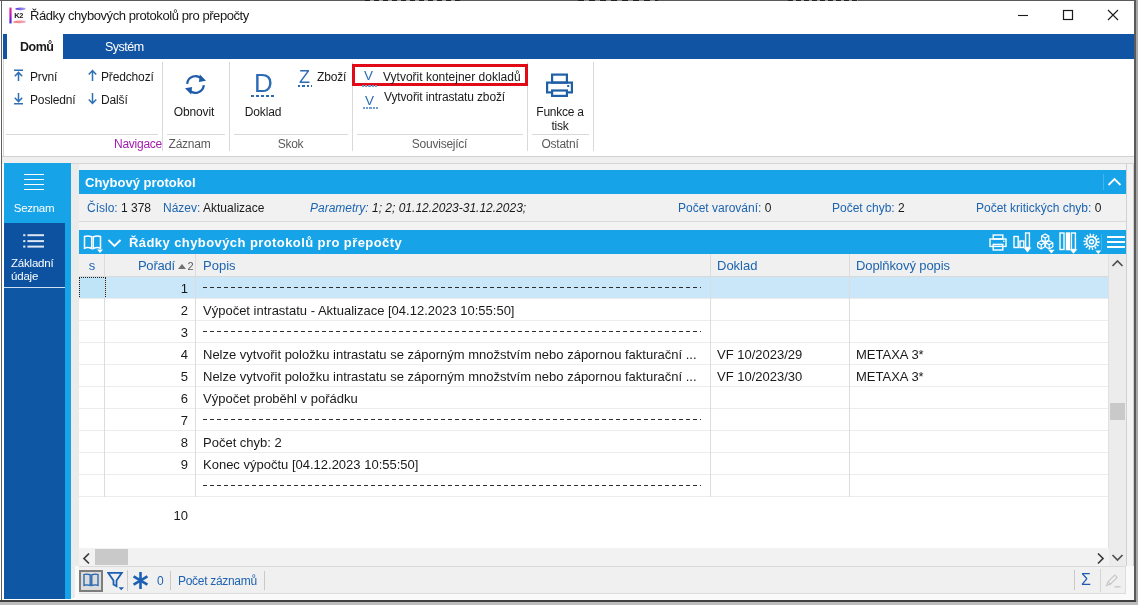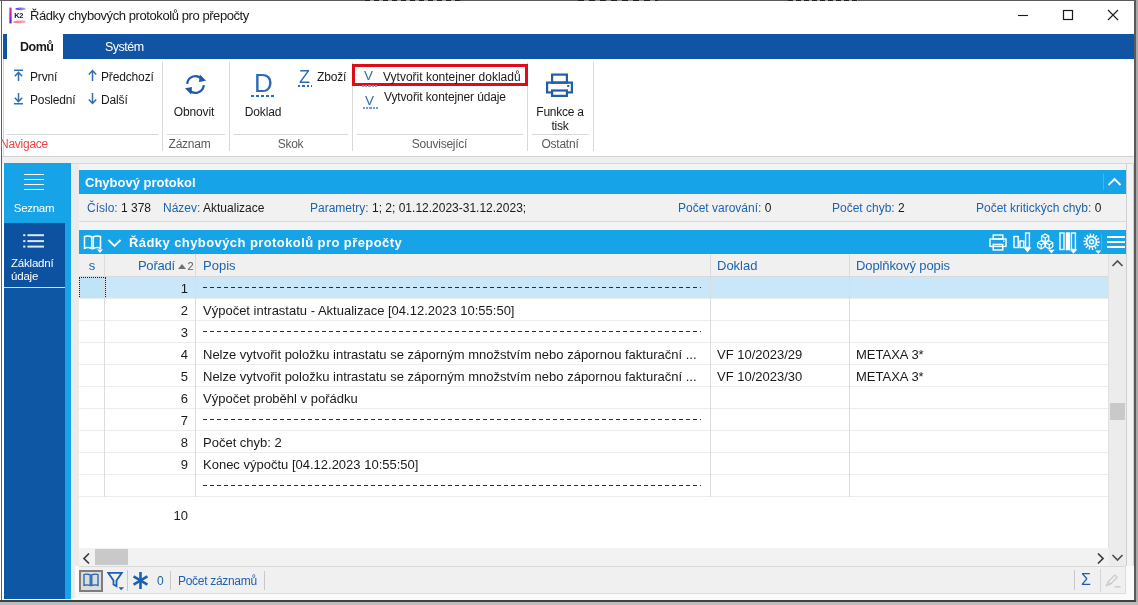--- a/index.html
+++ b/index.html
@@ -79,21 +79,21 @@
 <div class="vsep" style="left:352px;top:62px;height:89px;"></div>
 <div class="vsep" style="left:527px;top:62px;height:89px;"></div>
 <div class="vsep" style="left:593px;top:62px;height:89px;"></div>
 
 <div class="hsep" style="left:6px;top:134px;width:152px;"></div>
 <div class="hsep" style="left:167px;top:134px;width:58px;"></div>
 <div class="hsep" style="left:234px;top:134px;width:114px;"></div>
 <div class="hsep" style="left:357px;top:134px;width:166px;"></div>
 <div class="hsep" style="left:532px;top:134px;width:57px;"></div>
 
-<div class="txt" style="left:0;top:137px;width:162px;text-align:left;font-size:12px;letter-spacing:-0.25px;color:#ef4444;">Navigace</div>
+<div class="txt" style="left:0;top:137px;width:162px;text-align:right;font-size:12px;letter-spacing:-0.25px;color:#a21caf;">Navigace</div>
 <div class="txt" style="left:162px;top:137px;width:55px;text-align:center;font-size:12px;letter-spacing:-0.25px;color:#5a5a5a;">Záznam</div>
 <div class="txt" style="left:229px;top:137px;width:123px;text-align:center;font-size:12px;letter-spacing:-0.25px;color:#5a5a5a;">Skok</div>
 <div class="txt" style="left:352px;top:137px;width:175px;text-align:center;font-size:12px;letter-spacing:-0.25px;color:#5a5a5a;">Související</div>
 <div class="txt" style="left:527px;top:137px;width:66px;text-align:center;font-size:12px;letter-spacing:-0.25px;color:#5a5a5a;">Ostatní</div>
 
 <svg class="abs" style="left:12px;top:69px;" width="13" height="13" viewBox="0 0 13 13">
     <path d="M2 1.2 L11 1.2 M6.5 12 L6.5 3.6 M2.8 7.2 L6.5 3.4 L10.2 7.2" fill="none" stroke="#2e6fb5" stroke-width="1.5"></path>
   </svg>
 <div class="txt" style="left:30px;top:70px;font-size:12px;letter-spacing:-0.15px;">První</div>
 <svg class="abs" style="left:86px;top:69px;" width="13" height="13" viewBox="0 0 13 13">
@@ -125,21 +125,21 @@
 <div class="txt" style="left:299px;top:67px;font-size:18px;color:#2d6cb5;">Z</div>
 <div class="abs" style="left:298px;top:85px;width:14px;height:2px;background:repeating-linear-gradient(90deg,#2d6cb5 0 2.5px,transparent 2.5px 4.5px);"></div>
 <div class="txt" style="left:317px;top:70px;font-size:12px;letter-spacing:-0.15px;">Zboží</div>
 
 <div class="abs" style="left:352px;top:64px;width:170px;height:16px;border:3.5px solid #e00b16;"></div>
 <div class="txt" style="left:364px;top:68px;font-size:13.5px;color:#2d6cb5;">V</div>
 <div class="abs" style="left:362px;top:84.5px;width:15px;height:2px;background:repeating-linear-gradient(90deg,#6f9fd0 0 2.2px,transparent 2.2px 3.2px);"></div>
 <div class="txt" style="left:383px;top:70px;font-size:12px;">Vytvořit kontejner dokladů</div>
 <div class="txt" style="left:365px;top:92.5px;font-size:13.5px;color:#2d6cb5;">V</div>
 <div class="abs" style="left:363px;top:107px;width:15px;height:2px;background:repeating-linear-gradient(90deg,#6f9fd0 0 2.2px,transparent 2.2px 3.2px);"></div>
-<div class="txt" style="left:384px;top:90px;font-size:12px;letter-spacing:-0.13px;">Vytvořit kontejner údaje</div>
+<div class="txt" style="left:384px;top:90px;font-size:12px;letter-spacing:-0.13px;">Vytvořit intrastatu zboží</div>
 
 <svg class="abs" style="left:545px;top:71.5px;" width="29" height="26" viewBox="0 0 29 26">
   <rect x="7.1" y="2.6" width="14.8" height="8" fill="none" stroke="#1f5fa6" stroke-width="2.2"></rect>
   <rect x="2.1" y="10.6" width="24.8" height="9.8" fill="none" stroke="#1f5fa6" stroke-width="2.2"></rect>
   <rect x="7.1" y="18.5" width="14.8" height="5.4" fill="#fff" stroke="#1f5fa6" stroke-width="2.2"></rect>
   <rect x="22.2" y="13" width="2" height="2" fill="#1f5fa6"></rect>
 </svg>
 <div class="txt" style="left:527px;top:105px;width:66px;text-align:center;font-size:12px;letter-spacing:-0.25px;">Funkce a</div>
 <div class="txt" style="left:527px;top:119px;width:66px;text-align:center;font-size:12px;letter-spacing:-0.25px;">tisk</div>
 
@@ -168,21 +168,21 @@
 
 <div class="abs" style="left:79px;top:170px;width:1047px;height:24px;background:#17a3e8;"></div>
 <div class="txt" style="left:85px;top:175px;font-size:13px;font-weight:bold;color:#fff;">Chybový protokol</div>
 <div class="abs" style="left:1103px;top:174px;width:1px;height:16px;background:#45b4ec;"></div>
 <svg class="abs" style="left:1107px;top:177px;" width="15" height="10" viewBox="0 0 15 10">
     <path d="M1.5 8 L7.5 2 L13.5 8" fill="none" stroke="#fff" stroke-width="1.8"></path>
   </svg>
 <div class="abs" style="left:79px;top:194px;width:1047px;height:28px;background:#f1f1f1;border-bottom:1px solid #d9d9d9;box-sizing:border-box;"></div>
 <div class="txt bl" style="left:87px;top:201px;font-size:12px;">Číslo: <span style="color:#1a1a1a">1 378</span></div>
 <div class="txt bl" style="left:163px;top:201px;font-size:12px;">Název: <span style="color:#1a1a1a">Aktualizace</span></div>
-<div class="txt bl" style="left:310px;top:201px;font-size:12px;">Parametry: <span style="color:#1a1a1a">1; 2; 01.12.2023-31.12.2023;</span></div>
+<div class="txt bl" style="left:310px;top:201px;font-size:12px;font-style:italic;">Parametry: <span style="color:#1a1a1a">1; 2; 01.12.2023-31.12.2023;</span></div>
 <div class="txt bl" style="left:678px;top:201px;font-size:12px;">Počet varování: <span style="color:#1a1a1a">0</span></div>
 <div class="txt bl" style="left:832px;top:201px;font-size:12px;">Počet chyb: <span style="color:#1a1a1a">2</span></div>
 <div class="txt bl" style="left:976px;top:201px;font-size:12px;">Počet kritických chyb: <span style="color:#1a1a1a">0</span></div>
 
 <div class="abs" style="left:79px;top:230px;width:1047px;height:24px;background:#17a3e8;"></div>
 
 <svg class="abs" style="left:83px;top:233px;" width="20" height="20" viewBox="0 0 20 20">
   <path d="M1.5 3.5 Q5 2.2 8.7 3.8 L8.7 15.5 Q5 13.9 1.5 15.2 Z" fill="none" stroke="#fff" stroke-width="1.5"></path>
   <path d="M17.5 3.5 Q14 2.2 10.3 3.8 L10.3 15.5 Q14 13.9 17.5 15.2 Z" fill="none" stroke="#fff" stroke-width="1.5"></path>
   <path d="M14 16.5 L20 16.5 L17 20 Z" fill="#fff"></path>

